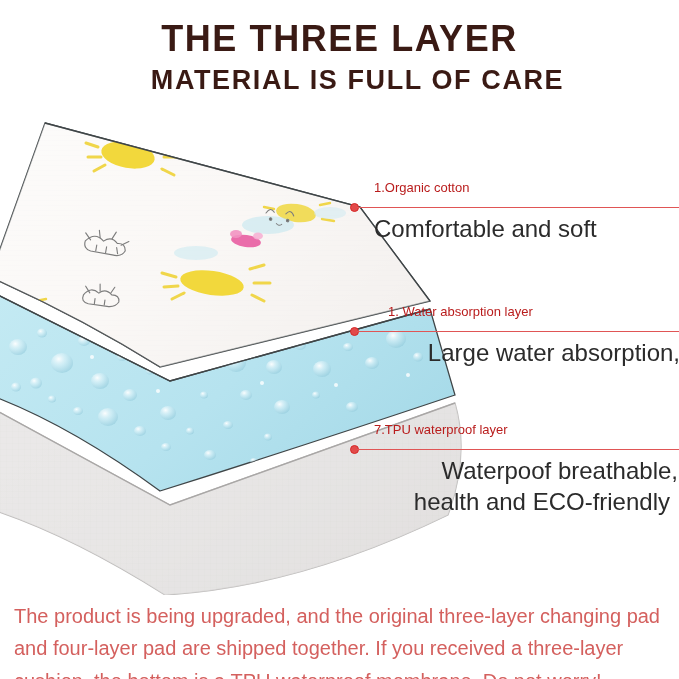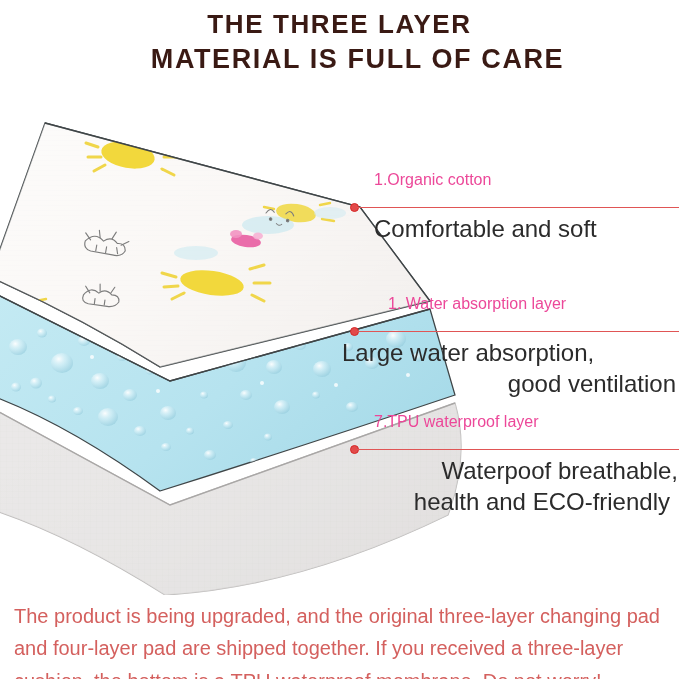--- a/index.html
+++ b/index.html
@@ -21,21 +21,21 @@
     position: absolute;
     top: 8px;
     left: 0;
     width: 679px;
     text-align: center;
     color: #3a1a14;
     font-weight: bold;
     letter-spacing: 1.6px;
     line-height: 1.30;
   }
-  .title-line-1 { font-size: 26px; }
+  .title-line-1 { font-size: 36px; margin-top: 8px; }
   .title-line-2 { font-size: 27px; margin-left: 36px; }
 
   
   #illustration {
     position: absolute;
     left: 0;
     top: 95px;
     width: 679px;
     height: 500px;
   }
@@ -59,24 +59,24 @@
   }
   .callout-rule {
     position: absolute;
     height: 1.5px;
     background: #e05555;
     left: 7px;
     top: 3.5px;
   }
   .callout-title {
     position: absolute;
-    font-size: 16px;
-    color: #ec4899;
+    font-size: 13px;
+    color: #b91c1c;
     left: 0;
-    bottom: 14px;
+    bottom: 8px;
     white-space: nowrap;
   }
   .callout-sub {
     position: absolute;
     font-size: 24px;
     color: #2b2b2b;
     line-height: 1.30;
     top: 10px;
     white-space: nowrap;
   }
@@ -312,22 +312,21 @@
   <span class="callout-sub" style="left:24px;">
     <div>Comfortable and soft</div>
   </span>
 </div>
 
 <div class="callout" id="callout-2" style="left:350px; top:327px;">
   <span class="callout-dot"></span>
   <span class="callout-rule" style="width:326px;"></span>
   <span class="callout-title" style="left:38px;">1. Water absorption layer</span>
   <span class="callout-sub sub-right" style="left:-16px; width:346px;">
-    <div style="text-align:left; padding-left:8px;">Large water absorption,</div>
-    <div style="text-align:right; padding-right:4px;">good ventilation</div>
+    <div style="text-align:right; padding-left:8px;">Large water absorption,</div>
   </span>
 </div>
 
 <div class="callout" id="callout-3" style="left:350px; top:445px;">
   <span class="callout-dot"></span>
   <span class="callout-rule" style="width:322px;"></span>
   <span class="callout-title" style="left:24px;">7.TPU waterproof layer</span>
   <span class="callout-sub sub-right" style="left:-6px; width:334px;">
     <div style="text-align:right; padding-left:0px;">Waterpoof breathable,</div>
     <div style="text-align:right; padding-right:8px;">health and ECO-friendly</div>

